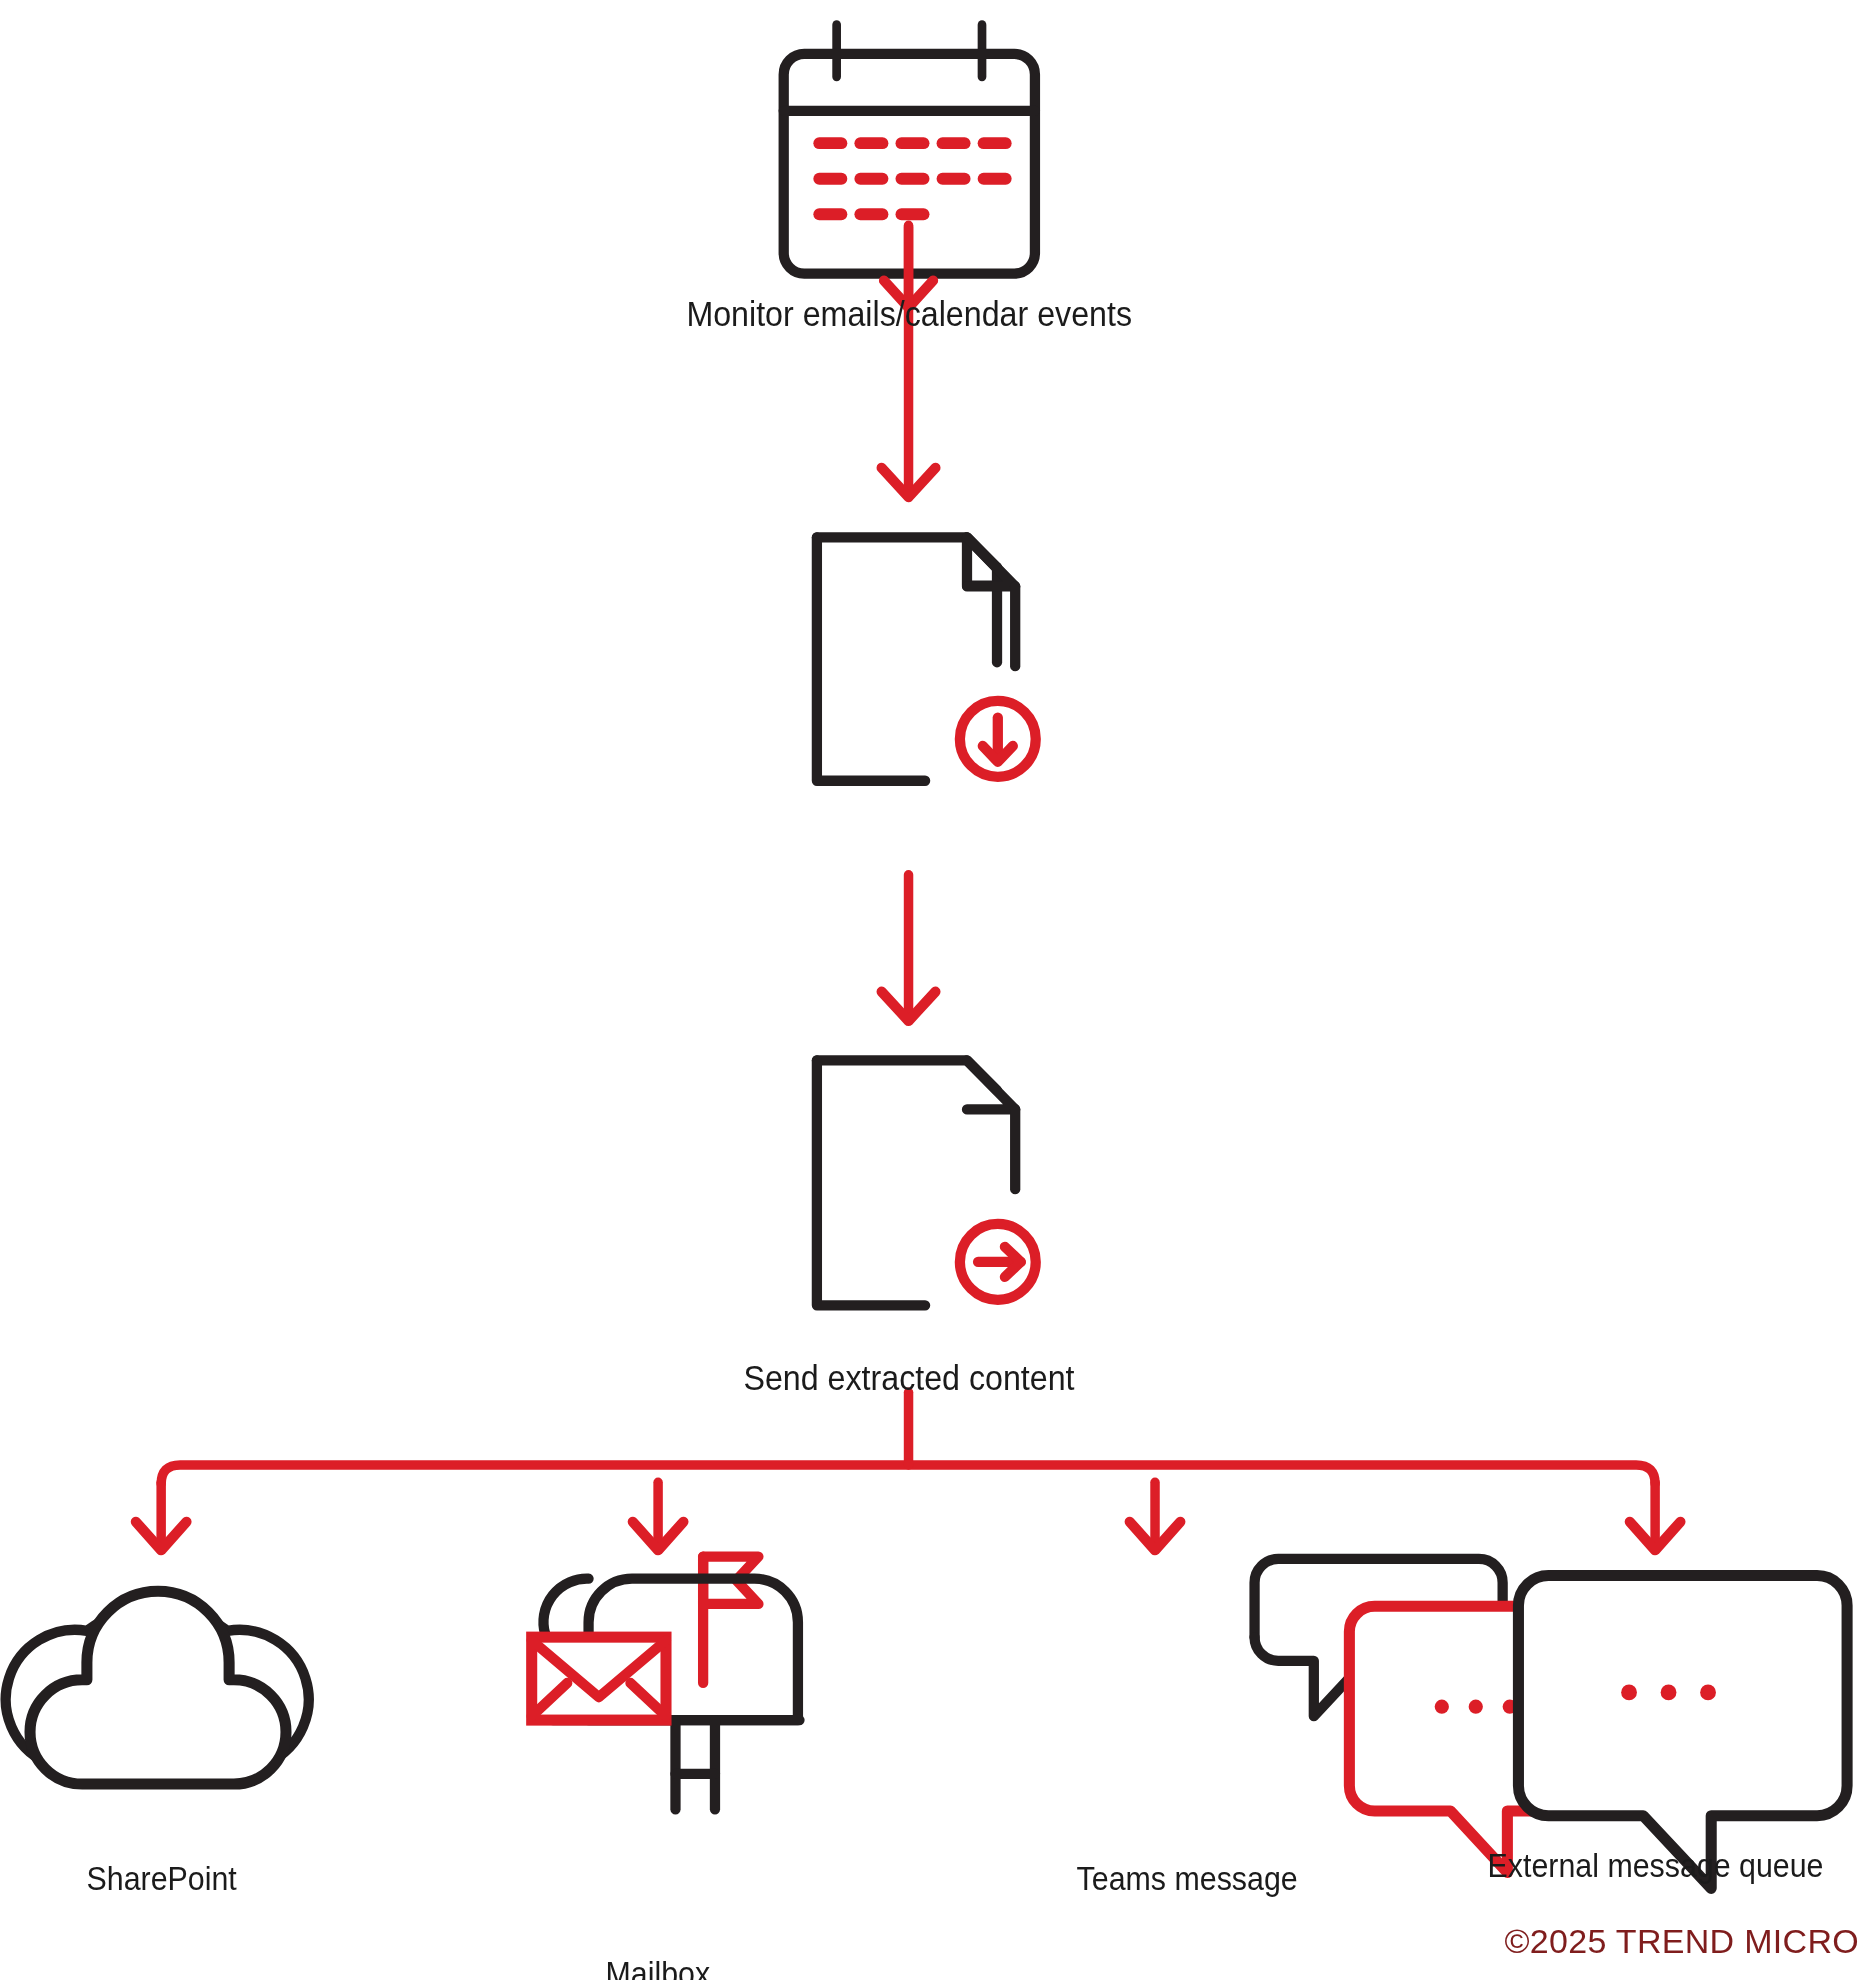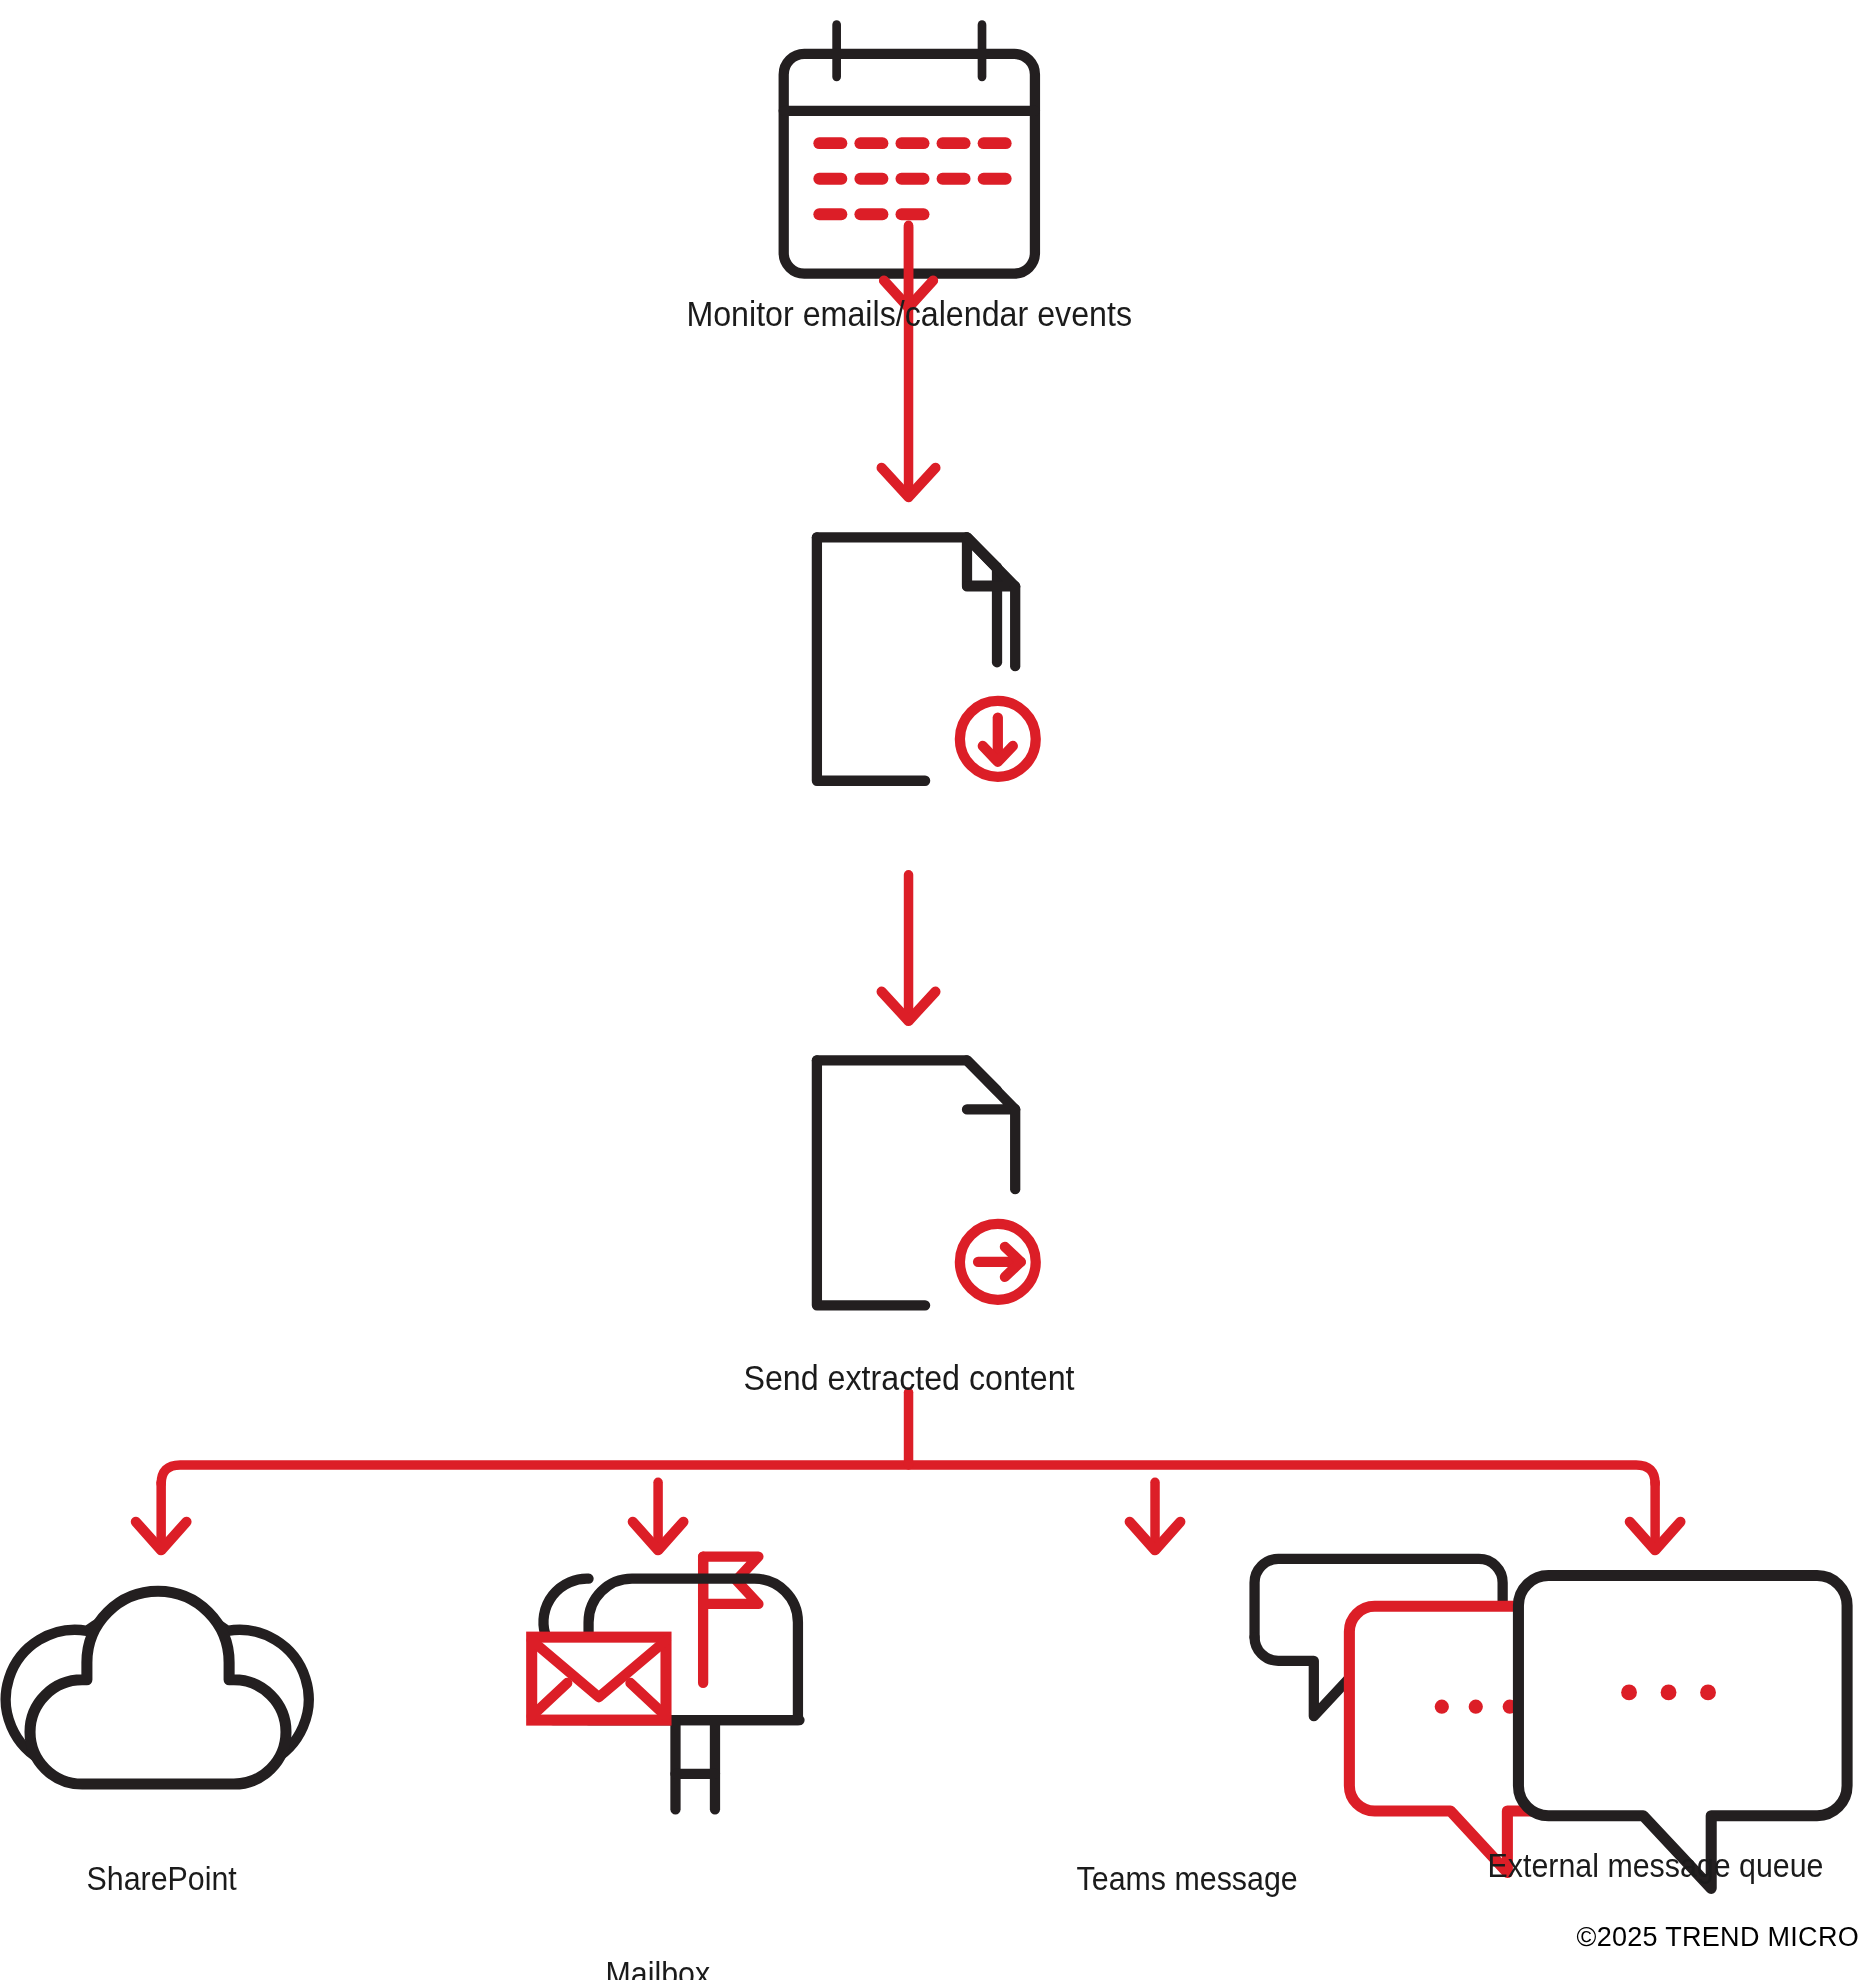--- a/index.html
+++ b/index.html
@@ -45,23 +45,23 @@
   .center-wrap {
     position: absolute;
     display: flex;
     justify-content: center;
     align-items: flex-start;
   }
   #copyright {
     position: absolute;
     right: 11px;
     top: 1922px;
-    color: #000000;
+    color: #7f1d1d;
     font-family: "Liberation Sans", sans-serif;
-    font-size: 27px;
+    font-size: 34px;
     letter-spacing: 0.3px;
     white-space: nowrap;
   }
 </style>
 </head>
 <body>
 
 <div id="stage">
 
   <svg id="flow-svg" viewBox="0 0 2367 2507">

